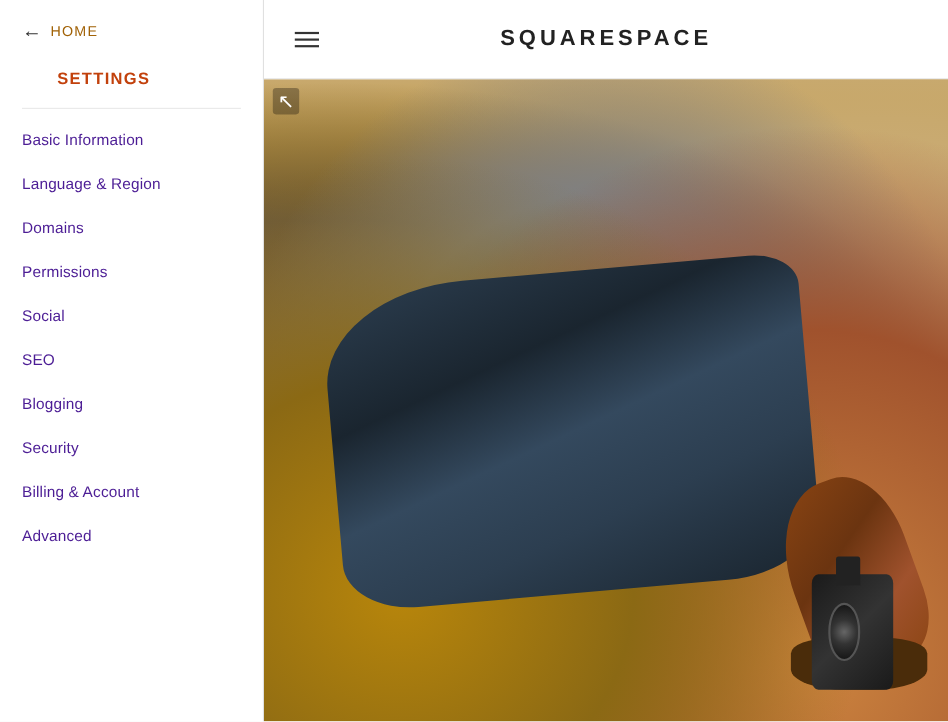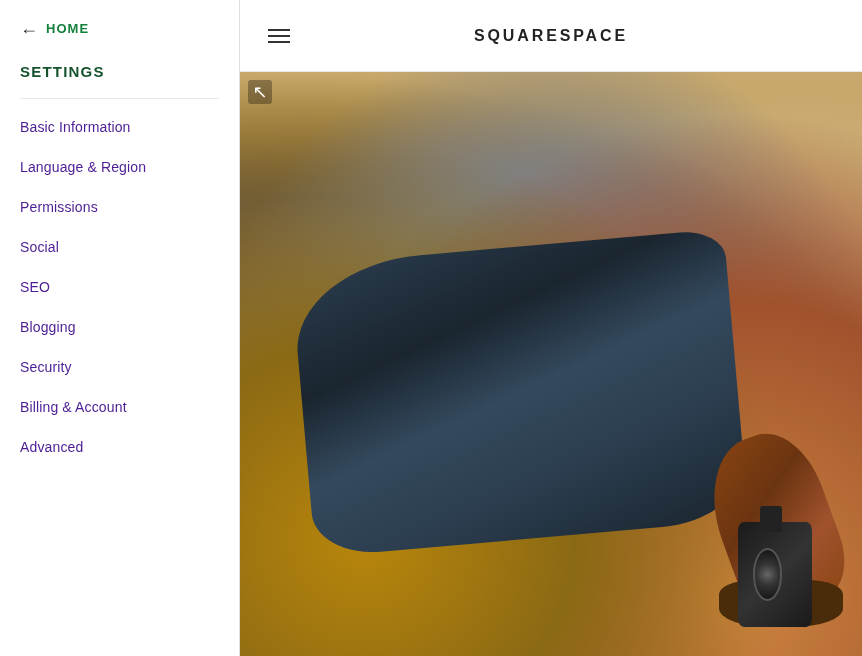--- a/index.html
+++ b/index.html
@@ -40,33 +40,34 @@
     }
 
     .sidebar-back-arrow {
       font-size: 18px;
       font-weight: bold;
       color: #333;
     }
 
     .sidebar-back-label {
       font-size: 13px;
-      font-weight: 700;
+      font-weight: 400;
       letter-spacing: 0.08em;
       text-transform: uppercase;
-      color: #15803d;
+      color: #a16207;
     }
 
     .sidebar-settings-title {
       padding: 14px 20px 18px 20px;
       font-size: 15px;
       font-weight: 700;
       letter-spacing: 0.08em;
       text-transform: uppercase;
-      color: #14532d;
+      color: #c2410c;
+      margin-left: 32px;
     }
 
     .sidebar-divider {
       height: 1px;
       background: #e8e8e8;
       margin: 0 20px;
     }
 
     .sidebar-nav {
       display: flex;
@@ -113,21 +114,21 @@
     }
 
     .topbar-menu-icon span {
       display: block;
       width: 22px;
       height: 2px;
       background: #333;
     }
 
     .topbar-logo {
-      font-size: 16px;
+      font-size: 20px;
       font-weight: 700;
       letter-spacing: 0.18em;
       color: #222;
       text-transform: uppercase;
     }
 
     
     .hero-image {
       flex: 1;
       position: relative;
@@ -248,20 +249,21 @@
   </a>
 
   <div class="sidebar-settings-title">SETTINGS</div>
 
   <div class="sidebar-divider"></div>
 
   <nav class="sidebar-nav">
 
   <div class="sidebar-nav-item">Basic Information</div>
       <div class="sidebar-nav-item">Language &amp; Region</div>
+      <div class="sidebar-nav-item">Domains</div>
       <div class="sidebar-nav-item">Permissions</div>
       <div class="sidebar-nav-item">Social</div>
       <div class="sidebar-nav-item">SEO</div>
       <div class="sidebar-nav-item">Blogging</div>
       <div class="sidebar-nav-item">Security</div>
       <div class="sidebar-nav-item">Billing &amp; Account</div>
       <div class="sidebar-nav-item">Advanced</div>
     </nav>
 </aside>
 

